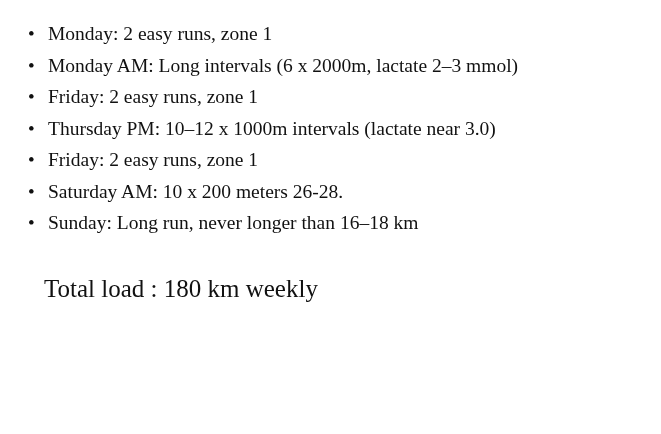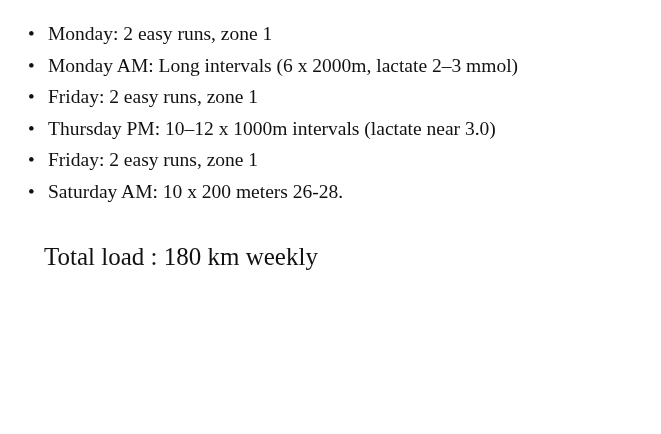--- a/index.html
+++ b/index.html
@@ -55,16 +55,17 @@
 <body>
 
 <div class="page">
   <ul class="plan-list">
     <li><span>Monday: 2 easy runs, zone 1</span></li>
     <li><span>Monday AM: Long intervals (6 x 2000m, lactate 2–3 mmol)</span></li>
     <li><span>Friday: 2 easy runs, zone 1</span></li>
     <li><span>Thursday PM: 10–12 x 1000m intervals (lactate near 3.0)</span></li>
     <li><span>Friday: 2 easy runs, zone 1</span></li>
     <li><span>Saturday AM:  10 x 200 meters 26-28.</span></li>
+    <li><span>Sunday: Long run, never longer than 16–18 km</span></li>
   </ul>
   <div class="spacer"></div>
   <div class="total">Total load : 180 km weekly</div>
 </div>
 
 </body></html>

